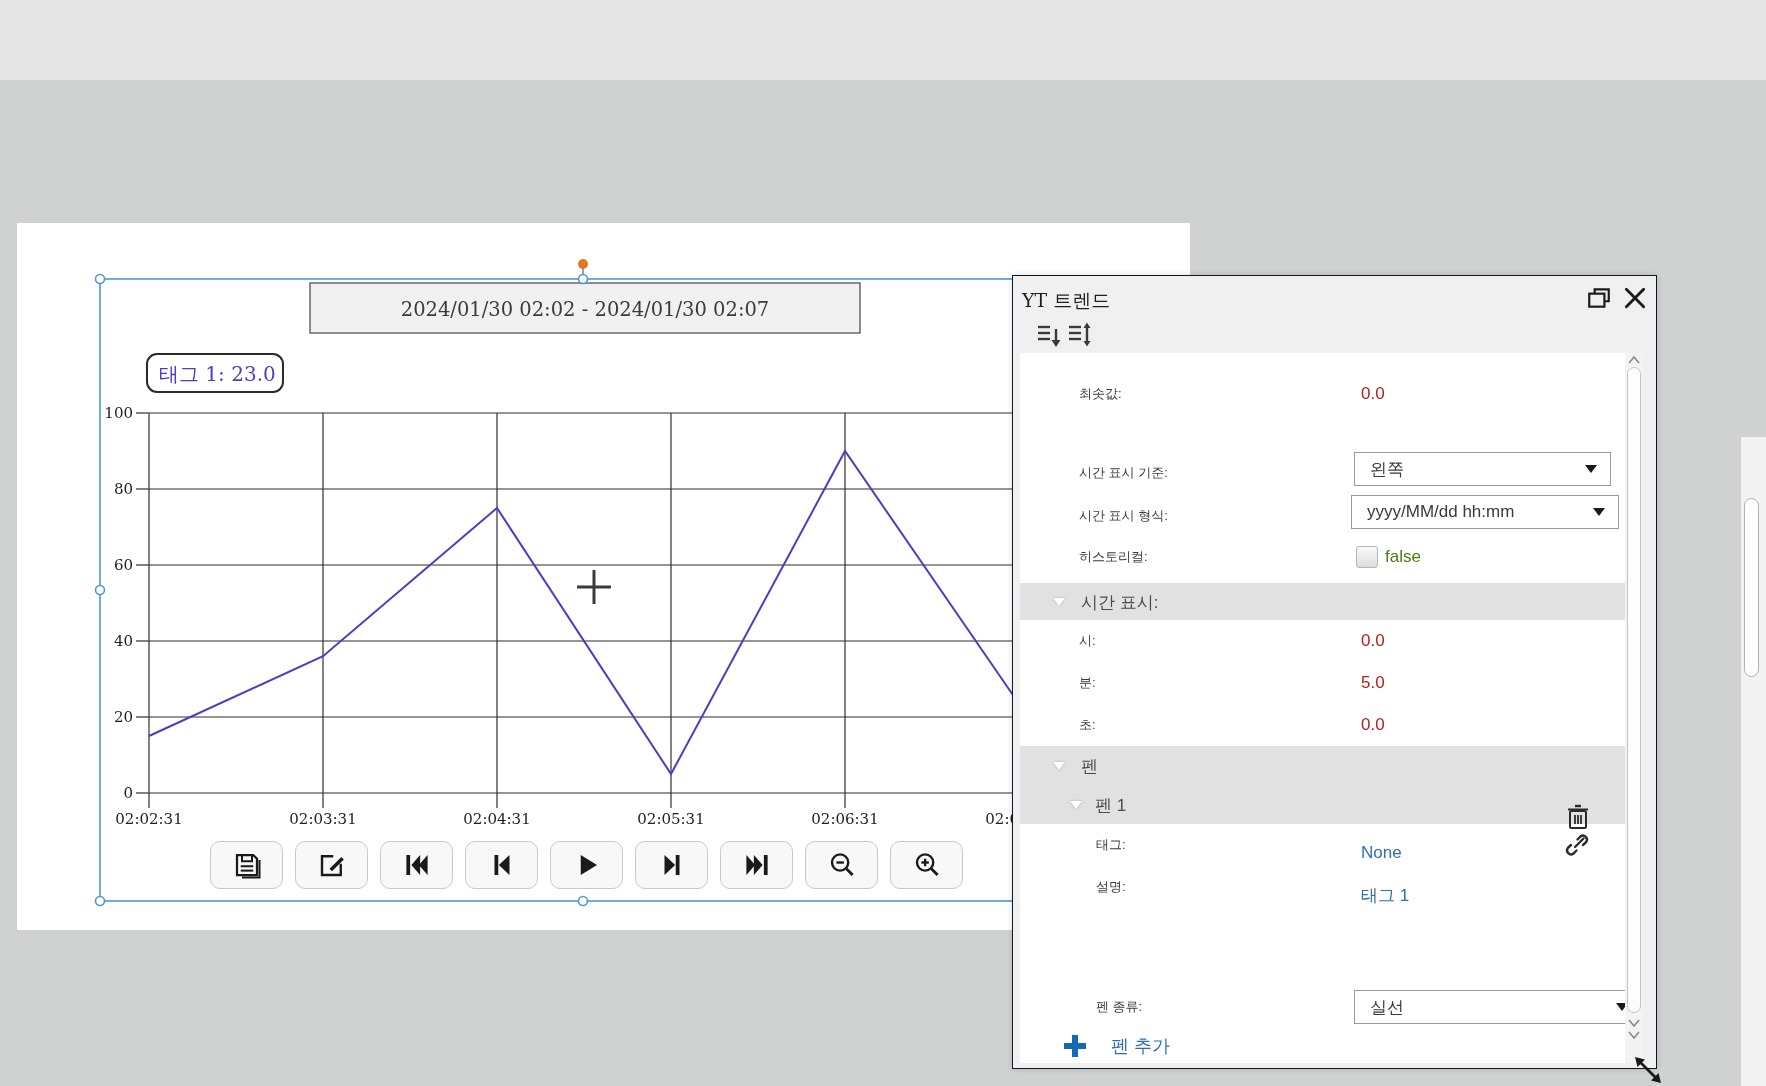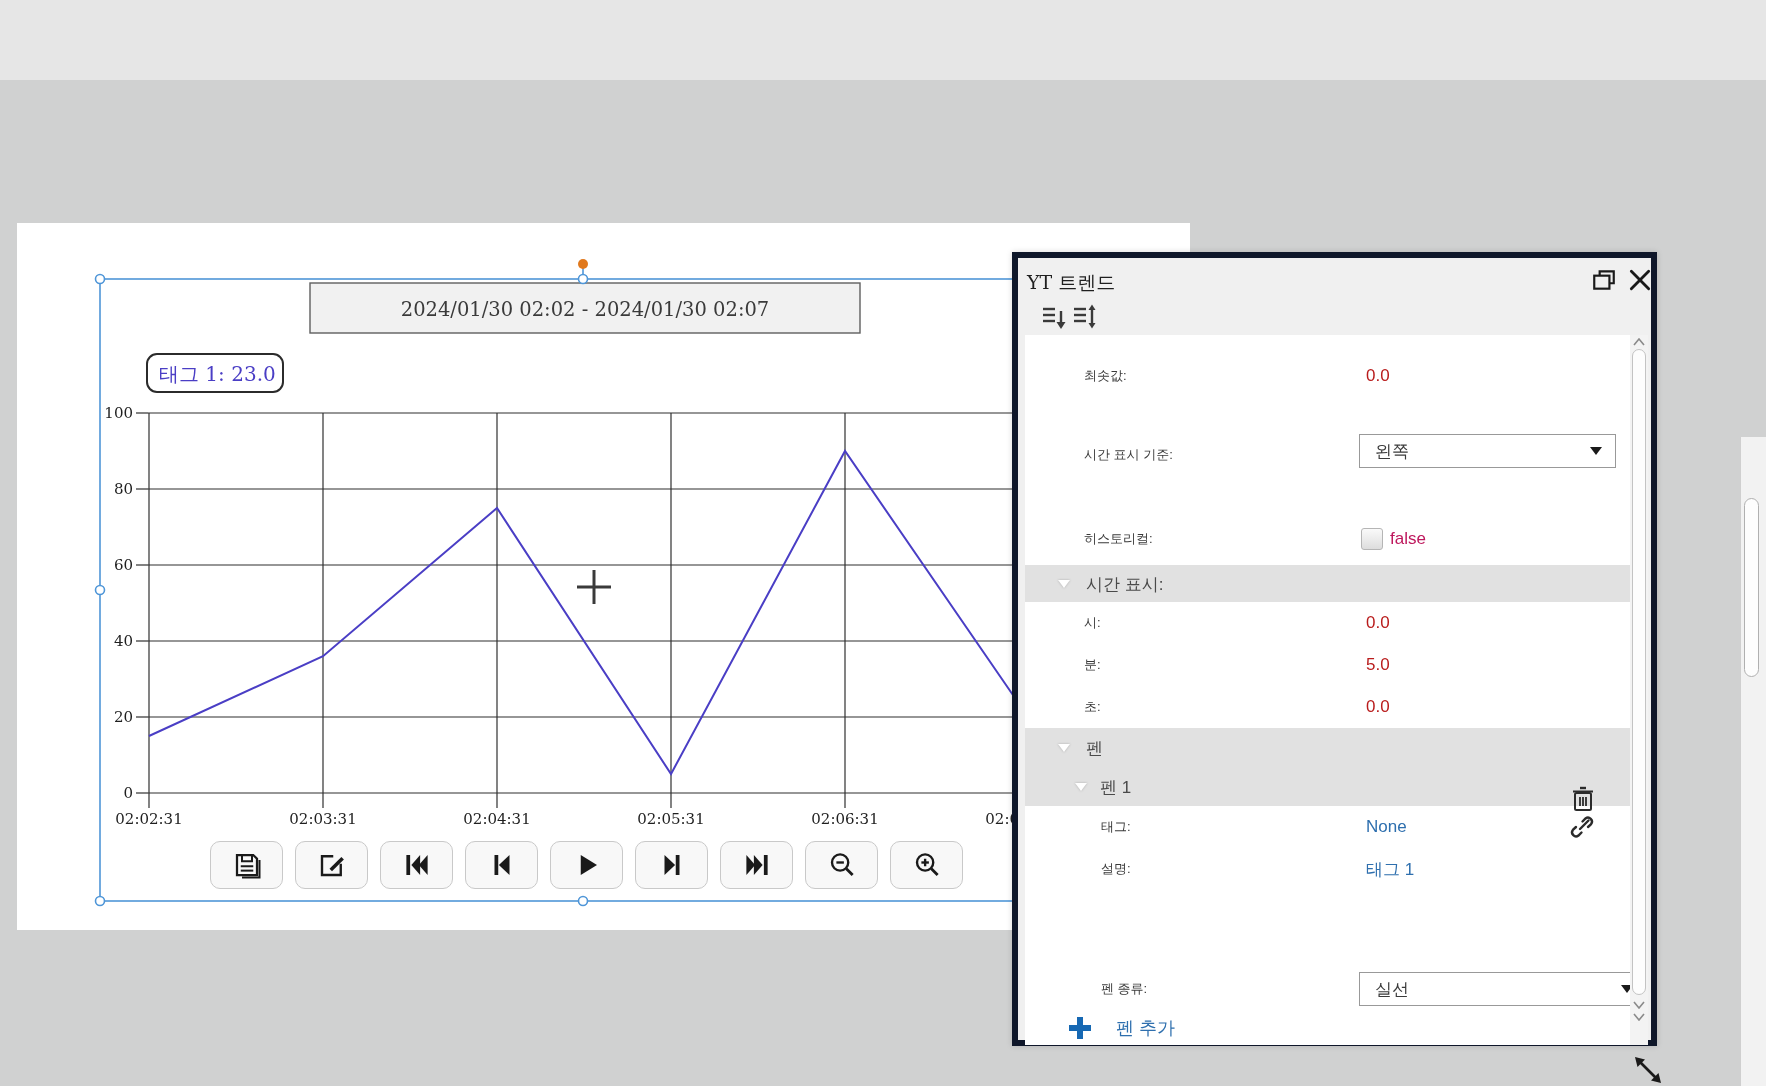--- a/index.html
+++ b/index.html
@@ -10,45 +10,45 @@
   #canvas{left:17px;top:223px;width:1173px;height:707px;background:#ffffff;}
   
   #chart-svg{left:100px;top:279px;}
   #selection-svg{left:90px;top:254px;pointer-events:none;}
   
   #chart-toolbar{left:210px;top:841px;display:flex;gap:12px;}
   .tbtn{width:73px;height:48px;background:#f8f8f8;border:1px solid #c9c9c9;border-radius:10px;
     display:flex;align-items:center;justify-content:center;box-sizing:border-box;cursor:pointer;}
   .tbtn svg{display:block;}
   
-  #panel{left:1012px;top:252px;width:645px;height:794px;background:#f0f0f0;
-    border:6px solid #0f172a;box-sizing:border-box;box-shadow:0 0 6px rgba(0,0,0,.15);}
+  #panel{left:1012px;top:275px;width:645px;height:794px;background:#f0f0f0;
+    border:1px solid #0f172a;box-sizing:border-box;box-shadow:0 0 6px rgba(0,0,0,.15);}
   #panel-title{position:absolute;left:9px;top:12px;font-family:"DejaVu Serif","Liberation Serif",serif;
     font-size:19px;color:#1f1f1f;}
   .win-ico{position:absolute;top:9px;width:26px;height:26px;cursor:pointer;}
   #ico-restore{left:573px;} #ico-close{left:609px;}
   #panel-tools{position:absolute;left:0;top:42px;width:100%;height:35px;}
   #panel-tools svg{position:absolute;top:3px;cursor:pointer;}
   #panel-content{position:absolute;left:7px;top:77px;width:605px;height:710px;background:#ffffff;overflow:hidden;}
   .prow{position:absolute;left:0;width:100%;}
   .rlabel{position:absolute;left:59px;top:50%;transform:translateY(-50%);font-size:13px;color:#3a3a3a;white-space:nowrap;}
   .rlabel.deep{left:76px;}
   .rvalue{position:absolute;left:341px;top:50%;transform:translateY(-50%);font-size:17px;color:#b91c1c;white-space:nowrap;}
-  .rvalue.link{color:#2e6fae;}
+  .rvalue.link{color:#2e6fae;margin-top:8px;}
   .band{position:absolute;left:0;width:100%;background:#e1e1e1;}
   .tri{position:absolute;width:0;height:0;border-left:6px solid transparent;border-right:6px solid transparent;
     border-top:8px solid #ffffff;filter:drop-shadow(0 0 1px #aaa);cursor:pointer;}
   .band-label{position:absolute;font-size:17px;color:#4a4a4a;white-space:nowrap;}
   .dropdown{position:absolute;height:34px;background:#fff;border:1px solid #999;box-sizing:border-box;
     display:flex;align-items:center;padding-left:15px;font-size:17px;color:#3a3a3a;cursor:pointer;}
   .dd-arrow{position:absolute;right:13px;top:50%;transform:translateY(-50%);width:0;height:0;
     border-left:6px solid transparent;border-right:6px solid transparent;border-top:8px solid #1a1a1a;}
   .checkbox{position:absolute;left:336px;top:50%;transform:translateY(-50%);width:20px;height:20px;
     background:linear-gradient(#fafafa,#ddd);border:1px solid #b5b5b5;border-radius:3px;cursor:pointer;}
-  .cb-label{position:absolute;left:365px;top:50%;transform:translateY(-50%);font-size:17px;color:#be185d;text-align:right;}
+  .cb-label{position:absolute;left:365px;top:50%;transform:translateY(-50%);font-size:17px;color:#4d7c0f;text-align:right;}
   #color-btn{position:absolute;left:344px;top:50%;transform:translateY(-50%);width:67px;height:35px;
     background:#f5f5f5;border:1px solid #c0c0c0;border-radius:6px;cursor:pointer;}
   #color-swatch{position:absolute;left:11px;top:7px;width:21px;height:21px;background:#331fda;}
   #color-btn .dd-arrow{right:10px;border-top-color:#333;}
   #color-hex{position:absolute;left:418px;top:50%;transform:translateY(-50%);font-size:17px;color:#2e6fae;}
   .row-icon{position:absolute;top:50%;transform:translateY(-50%);cursor:pointer;}
   #add-pen{position:absolute;left:44px;top:50%;transform:translateY(-50%);display:flex;align-items:center;gap:25px;cursor:pointer;}
   #add-pen .plus{position:relative;width:22px;height:22px;}
   #add-pen .plus:before,#add-pen .plus:after{content:"";position:absolute;background:#1668b3;}
   #add-pen .plus:before{left:8px;top:0;width:6px;height:22px;}
@@ -225,20 +225,27 @@
 
 
     <div class="prow" style="top:99px;height:42px">
       <span class="rlabel">시간 표시 기준:</span>
       <div class="dropdown" style="left:334px;width:257px;top:0px">
         <span>왼쪽</span>
         <span class="dd-arrow"></span>
       </div>
     </div>
 
+    <div class="prow" style="top:142px;height:42px">
+      <span class="rlabel">시간 표시 형식:</span>
+      <div class="dropdown" style="left:331px;width:268px;top:0px">
+        <span>yyyy/MM/dd hh:mm</span>
+        <span class="dd-arrow"></span>
+      </div>
+    </div>
 
     <div class="prow" style="top:183px;height:42px">
       <span class="rlabel">히스토리컬:</span>
       <span class="checkbox"></span>
       <span class="cb-label">false</span>
     </div>
 
     <div class="band" style="top:230px;height:37px">
       <span class="tri" style="left:33px;top:15px"></span>
       <span class="band-label" style="left:61px;top:8px">시간 표시:</span>

